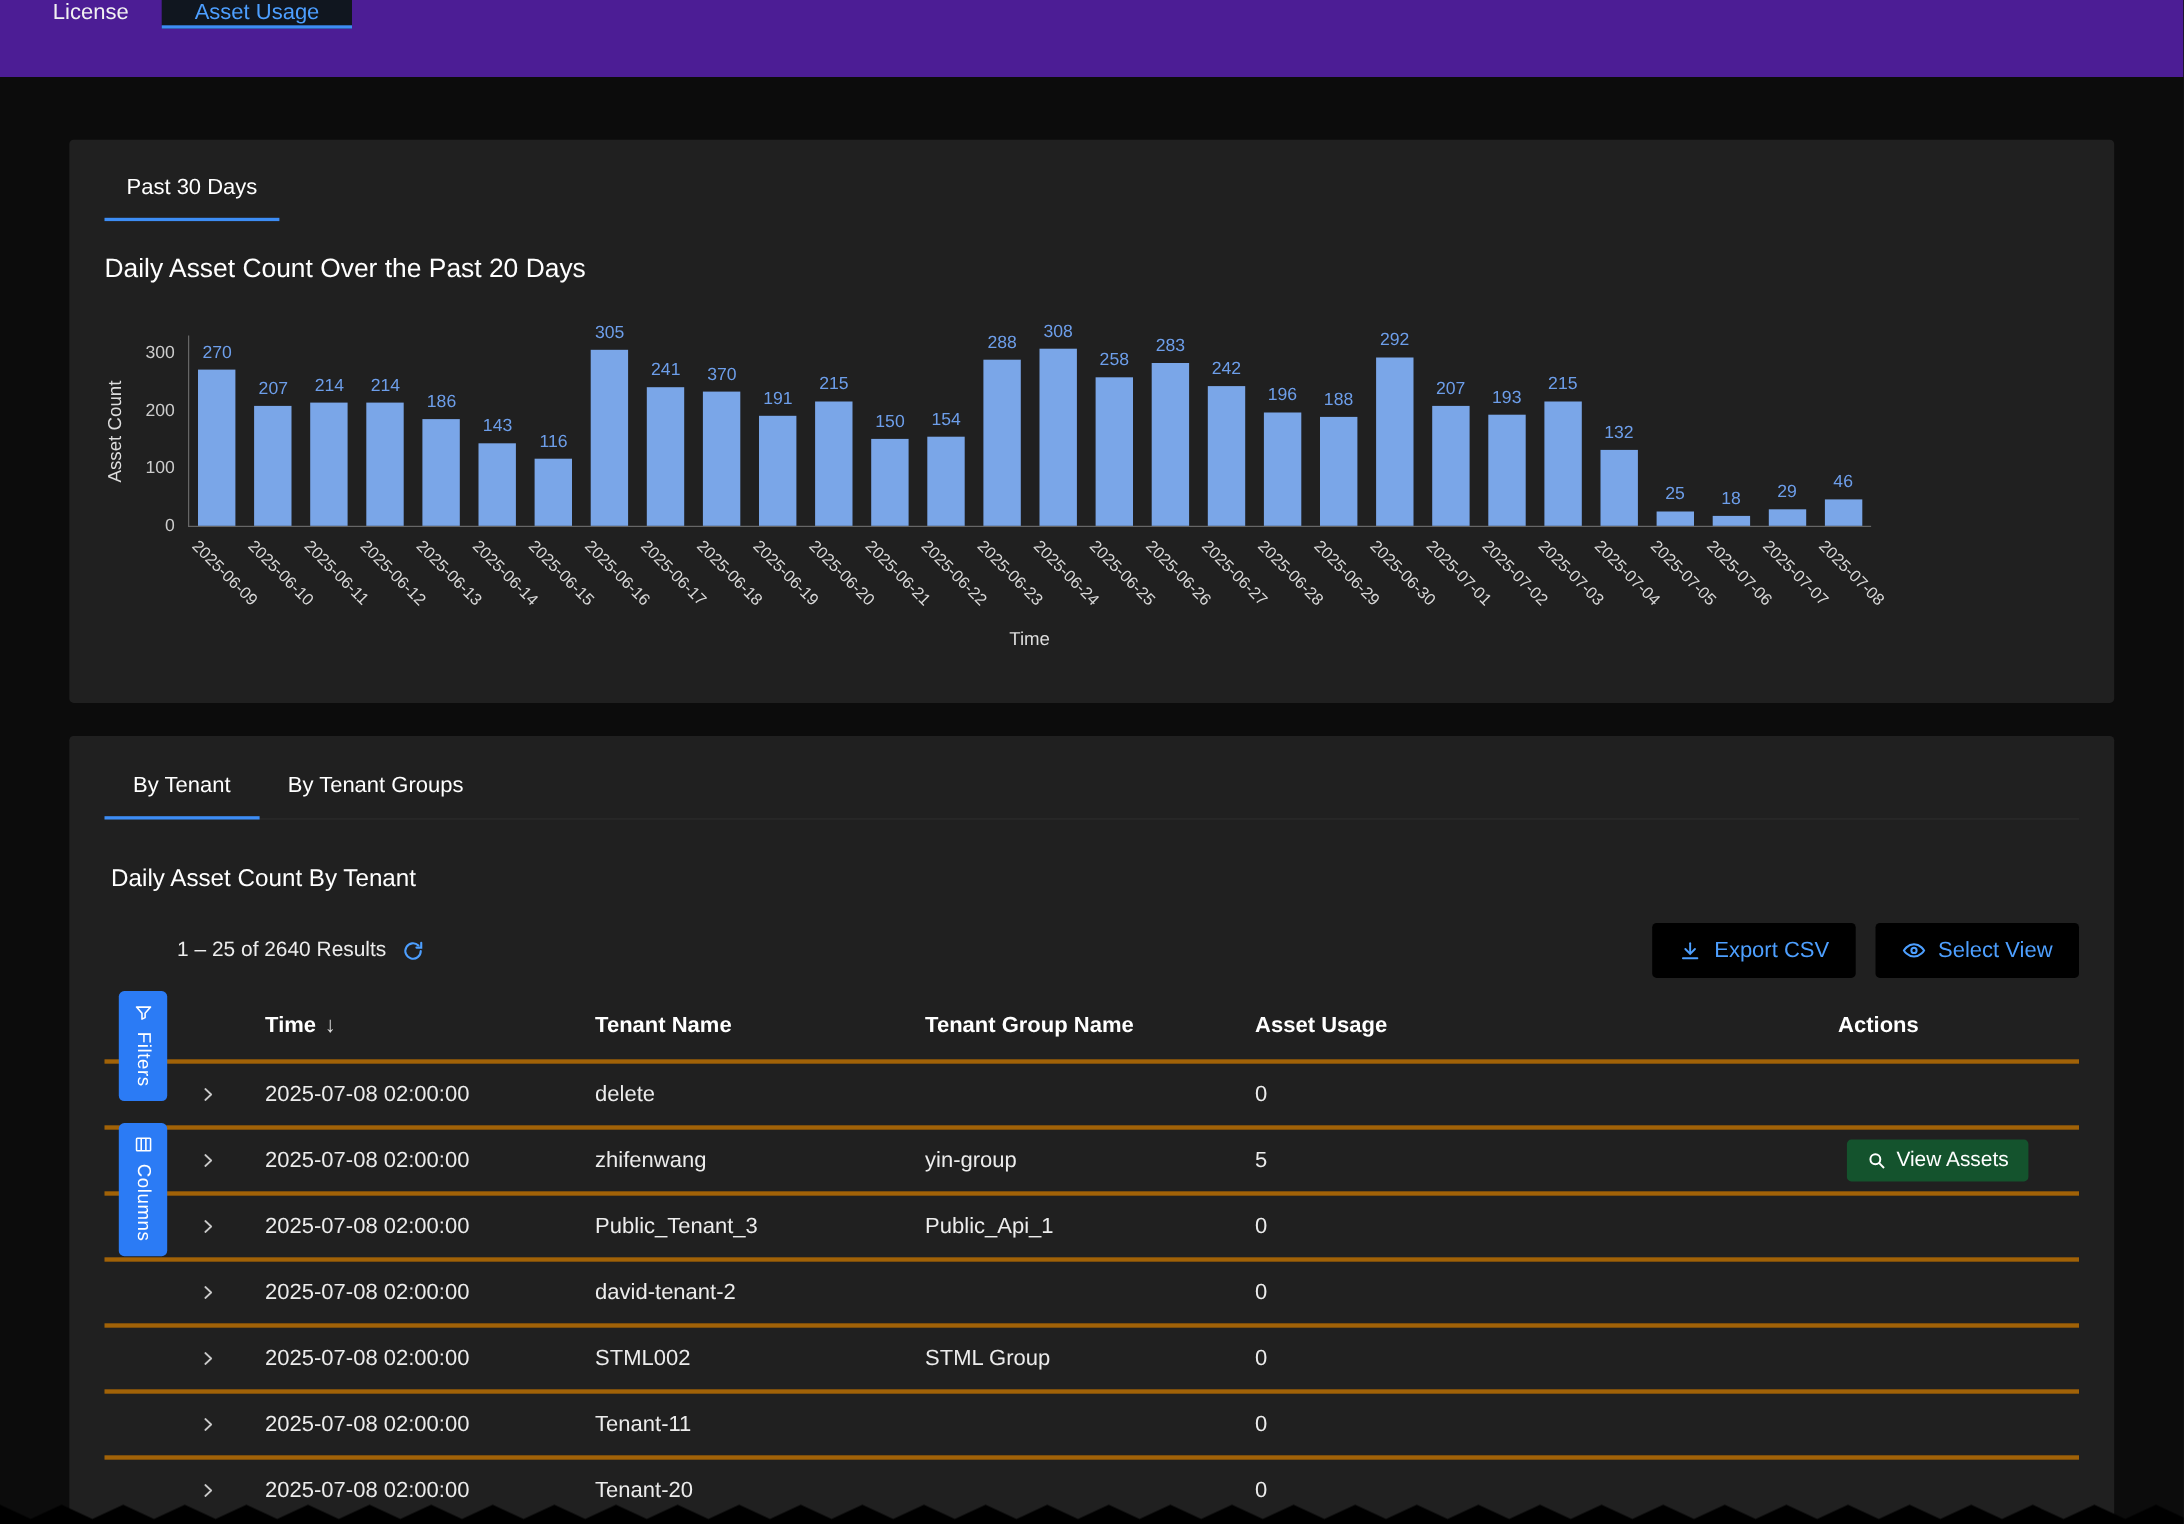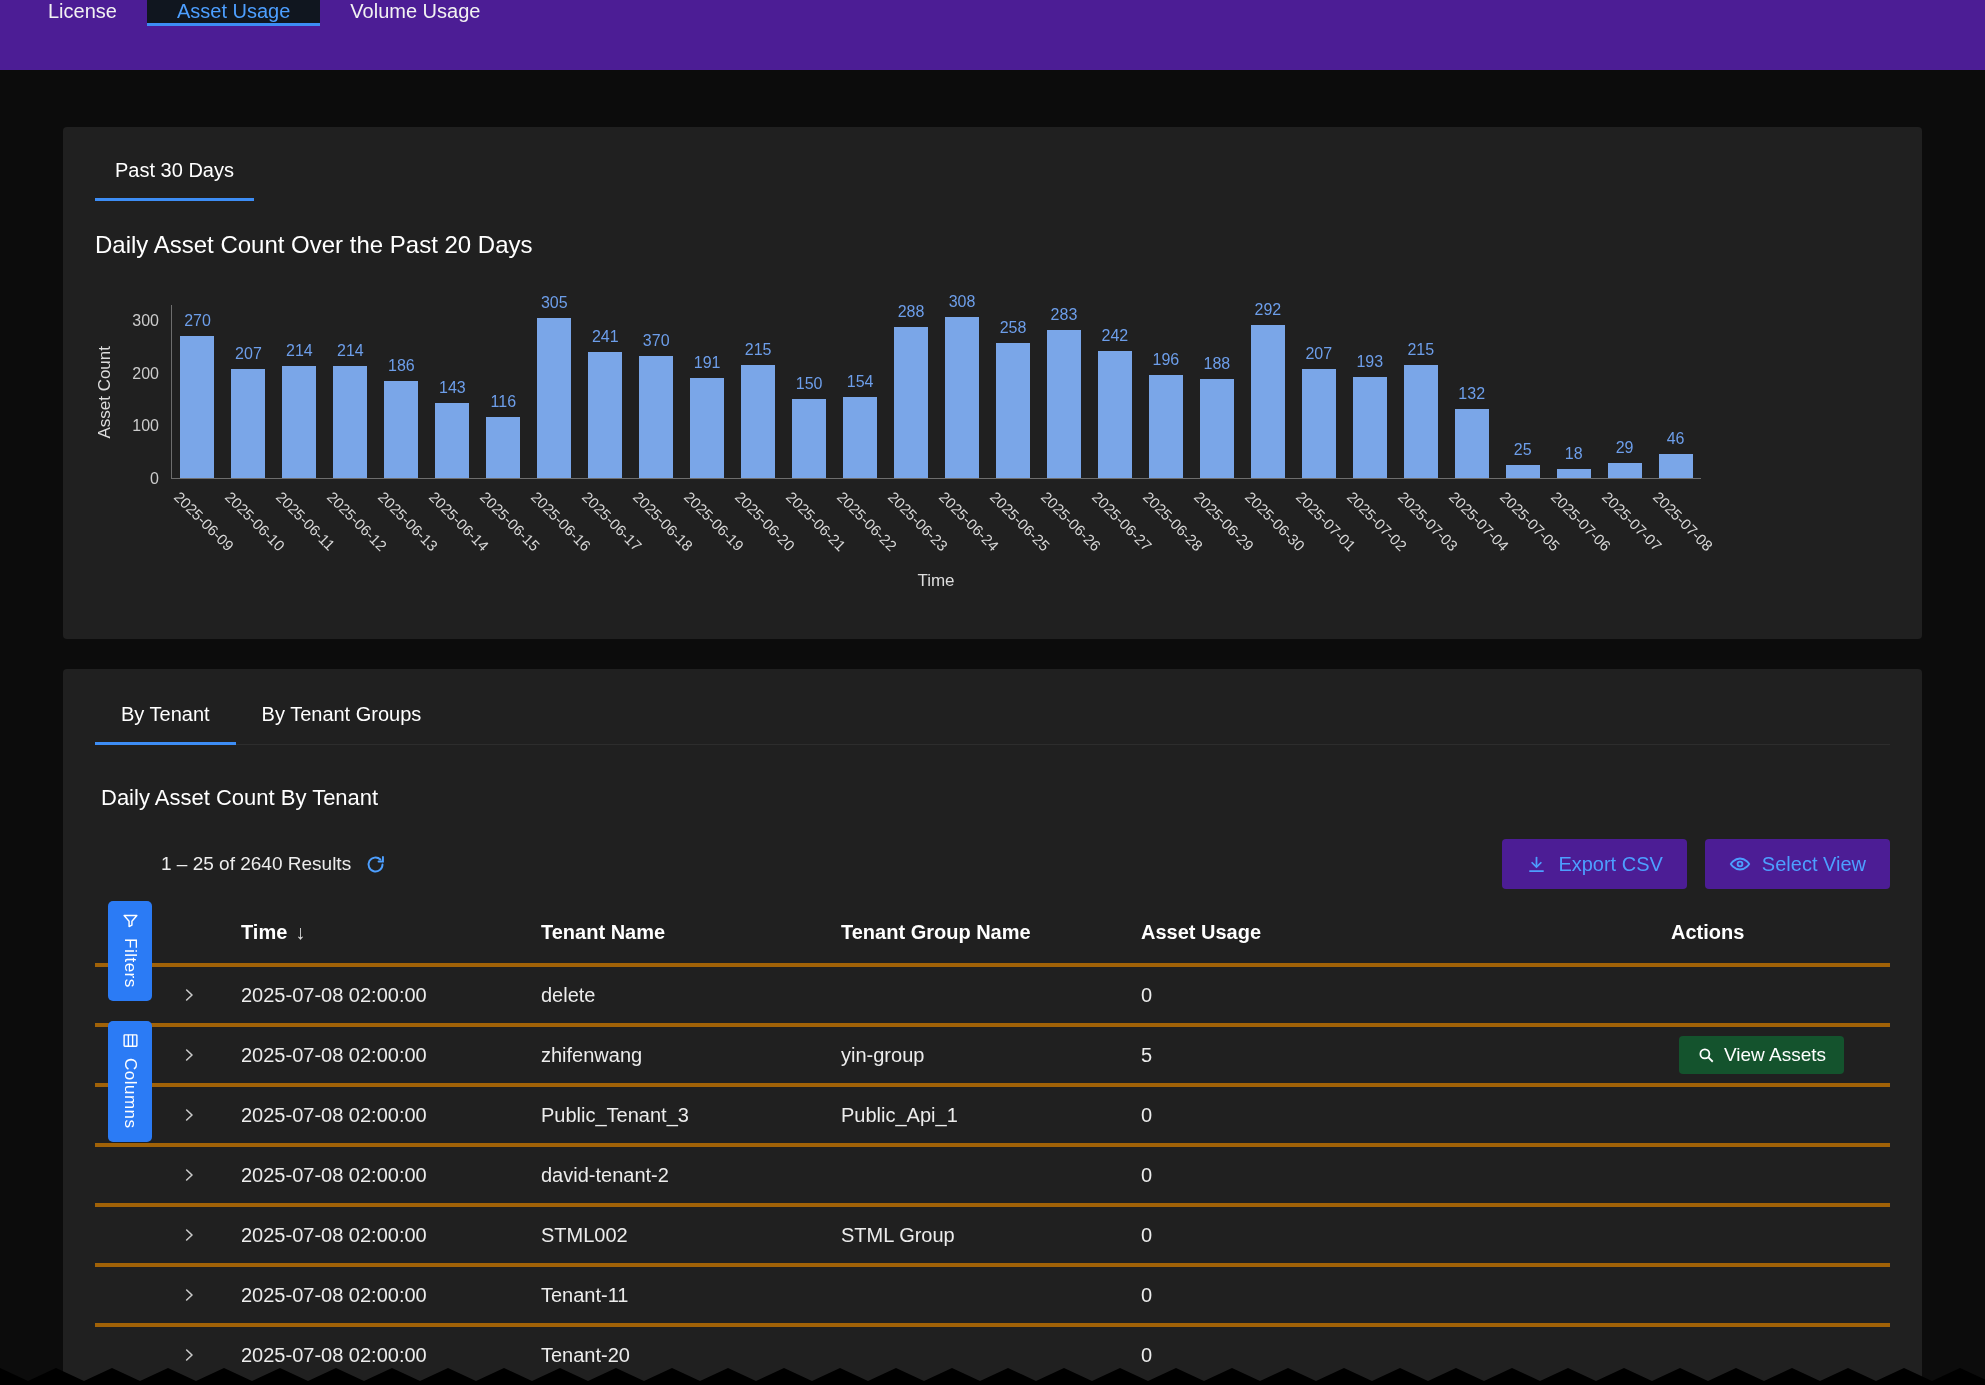--- a/index.html
+++ b/index.html
@@ -72,21 +72,21 @@
   .search-box input {
     flex:1; background:transparent; border:none; outline:none;
     color:#ededed; font-size:19px; padding:0 6px 0 14px;
     font-family:"Liberation Sans", sans-serif;
   }
   .search-box input::placeholder { color:#8f8f8f; }
   .search-box .box-icon { color:#e0e0e0; margin-right:12px; display:flex; }
   .spacer { flex:1; }
   .btn-secondary {
     height:50px; display:flex; align-items:center; gap:11px;
-    background:#4c1d95; color:#4d9fff; font-size:20px;
+    background:#000000; color:#4d9fff; font-size:20px;
     border-radius:4px; padding:0 24px; margin-left:18px; cursor:pointer; white-space:nowrap;
   }
 
   .thead, .tr {
     display:grid; grid-template-columns:70px 300px 300px 300px 530px 1fr;
     align-items:center; padding-left:76px;
   }
   .thead { height:62px; margin-top:12px; font-size:20px; font-weight:700; color:#ffffff; }
   .sort-arrow { margin-left:8px; font-weight:400; color:#dddddd; }
   .tr { height:60px; font-size:20px; color:#ececec; border-top:4px solid #a16207; }
@@ -111,21 +111,20 @@
 
   
   .torn-edge { position:fixed; left:0; bottom:0; width:1985px; height:20px; display:block; }
 </style>
 </head>
 <body>
 
 <div class="topbar">
     <div class="top-tab">License</div>
     <div class="top-tab active">Asset Usage</div>
-    <div class="top-tab">Volume Usage</div>
   </div>
 
 <div class="card card-chart">
   <div class="chart-tab-row">
     <div class="chart-tab">Past 30 Days</div>
   </div>
   <div class="chart-title">Daily Asset Count Over the Past 20 Days</div>
   <div class="chart-area">
     <div class="y-axis-label">Asset Count</div>
     <div class="yticks">

